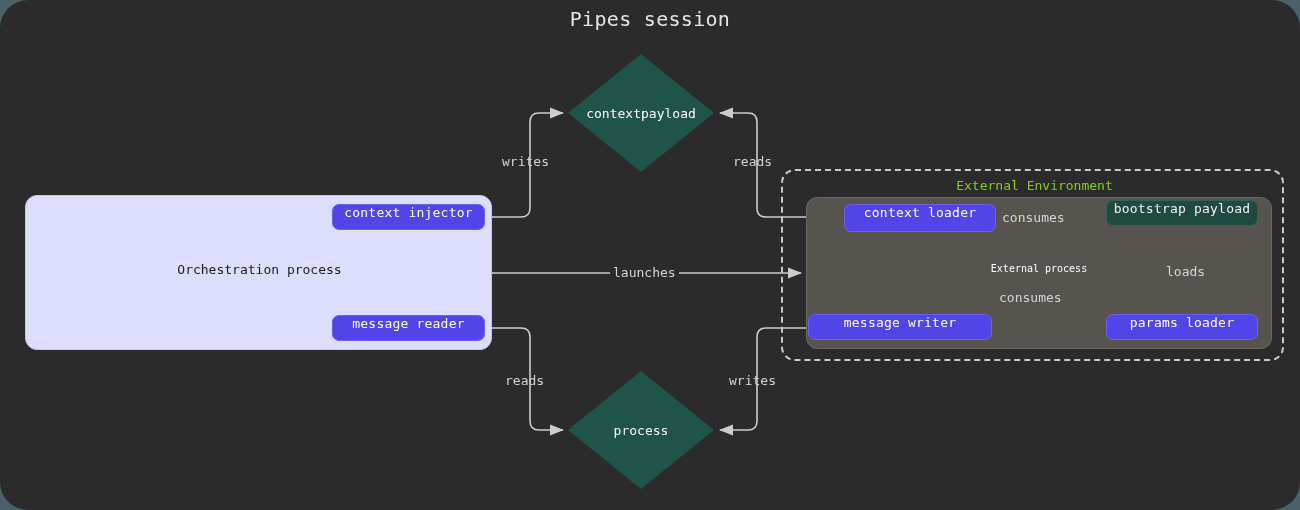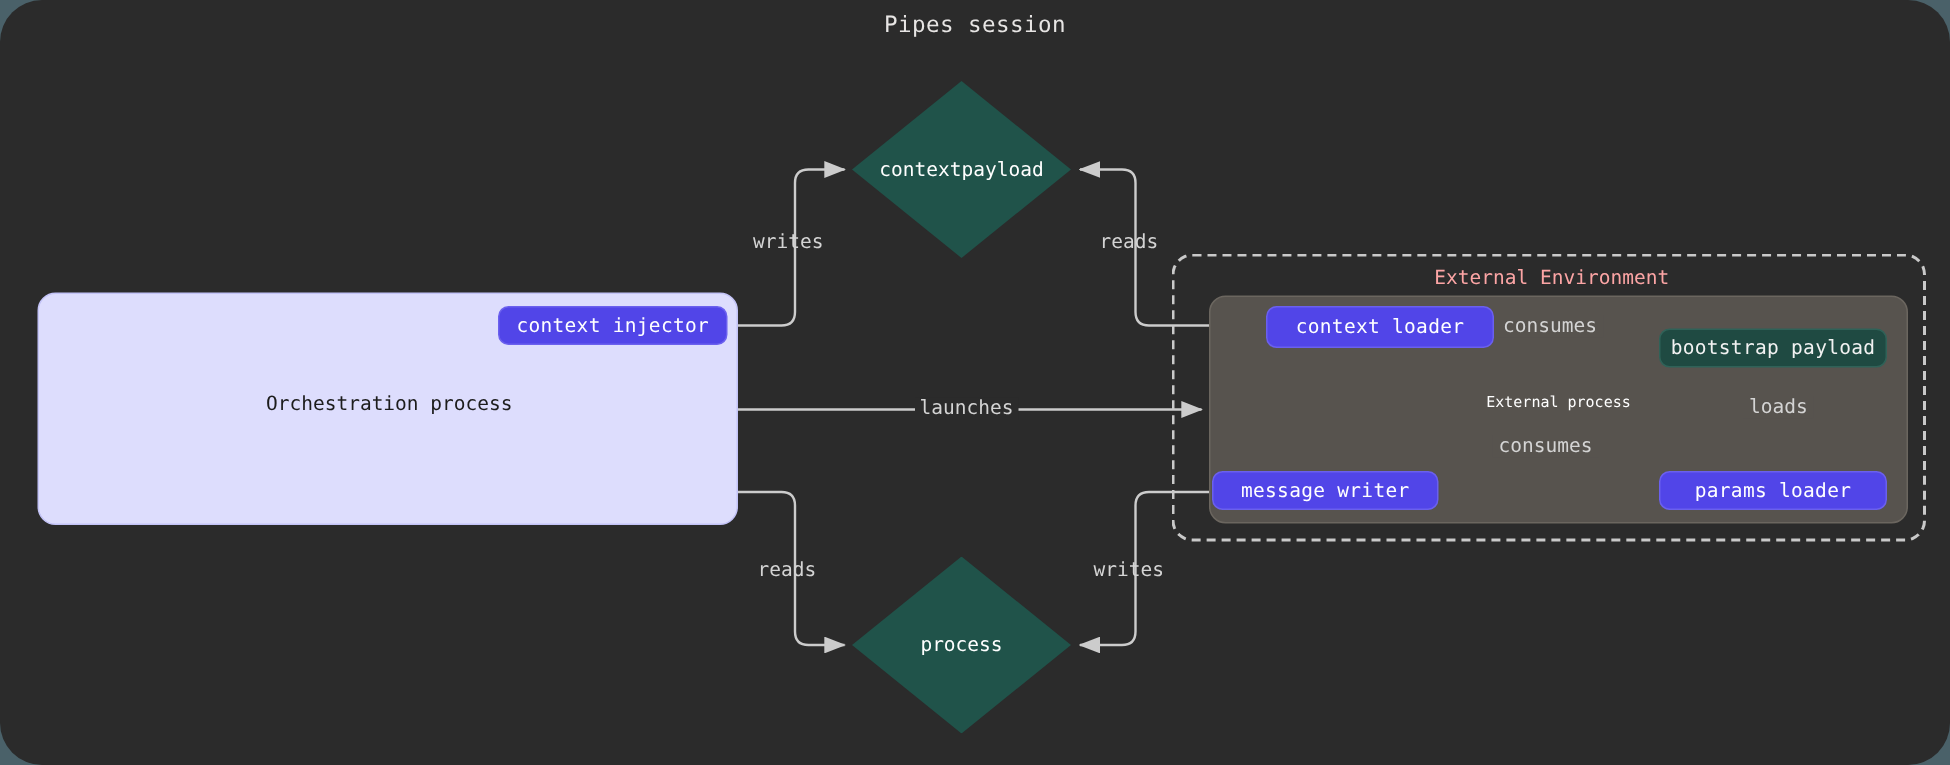--- a/index.html
+++ b/index.html
@@ -32,21 +32,21 @@
   }
 
   
   .diagram-title {
     position: absolute;
     left: 0;
     top: 7px;
     width: 1300px;
     text-align: center;
     color: #e7e5e4;
-    font-size: 15px;
+    font-size: 20px;
     letter-spacing: 0.3px;
   }
 
   
   .orch-box {
     position: absolute;
     left: 25px;
     top: 195px;
     width: 467px;
     height: 155px;
@@ -63,44 +63,43 @@
     text-align: center;
     color: #1c1c1c;
     font-size: 13px;
   }
 
   
   .node {
     position: absolute;
     box-sizing: border-box;
     display: flex;
-    align-items: center;
     justify-content: center;
     border-radius: 7px;
     font-size: 13px;
     letter-spacing: 0.2px;
     white-space: nowrap;
   }
   .node.purple {
     background: #5145e8;
     border: 1px solid #6b60ee;
     color: #ffffff;
   }
   .node.teal-rect {
     background: #1f4a42;
     border: 1px solid #2f6258;
     color: #f2f2f2;
   }
 
   #node-context-injector { left: 332px; top: 204px; width: 153px; height: 26px; }
   #node-message-reader   { left: 332px; top: 315px; width: 153px; height: 26px; }
   #node-context-loader   { left: 844px; top: 204px; width: 152px; height: 28px; }
-  #node-message-writer   { left: 808px; top: 314px; width: 151px; height: 26px; }
+  #node-message-writer   { left: 808px; top: 314px; width: 184px; height: 26px; }
   #node-params-loader    { left: 1106px; top: 314px; width: 152px; height: 26px; }
-  #node-bootstrap-payload{ left: 1106px; top: 219px; width: 152px; height: 26px; }
+  #node-bootstrap-payload{ left: 1106px; top: 200px; width: 152px; height: 26px; }
 
   
   .diamond-wrap {
     position: absolute;
     width: 146px;
     height: 118px;
   }
   #diamond-context-payload { left: 568px; top: 54px; }
   #diamond-messages        { left: 568px; top: 371px; }
   .diamond-shape {
@@ -137,21 +136,21 @@
     border: 2px dashed #c9c9c9;
     border-radius: 14px;
     background: transparent;
   }
   .ext-env-label {
     position: absolute;
     left: 0;
     top: 7px;
     width: 503px;
     text-align: center;
-    color: #fca5a5;
+    color: #84cc16;
     font-size: 13px;
   }
   .ext-proc {
     position: absolute;
     left: 806px;
     top: 197px;
     width: 466px;
     height: 152px;
     box-sizing: border-box;
     background: #57534e;
@@ -219,20 +218,23 @@
   </svg>
 
   <div class="orch-box">
     <div class="orch-label">Orchestration process</div>
   </div>
 
   <div class="node purple" id="node-context-injector">
     <span>context injector</span>
   </div>
 
+  <div class="node purple" id="node-message-reader">
+    <span>message reader</span>
+  </div>
 
   <div class="ext-env">
     <div class="ext-env-label">External Environment</div>
   </div>
 
   <div class="ext-proc"></div>
   <div class="ext-proc-label">External process</div>
 
   <div class="node purple" id="node-context-loader">
     <span>context loader</span>

